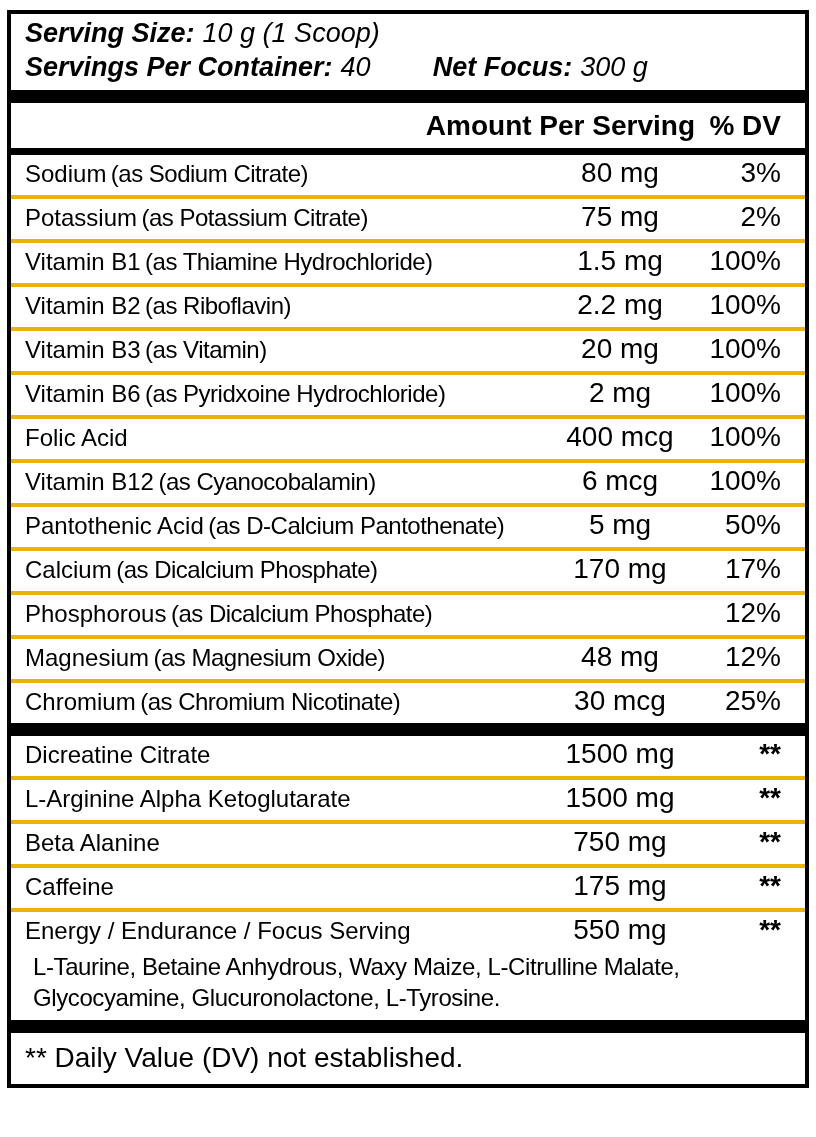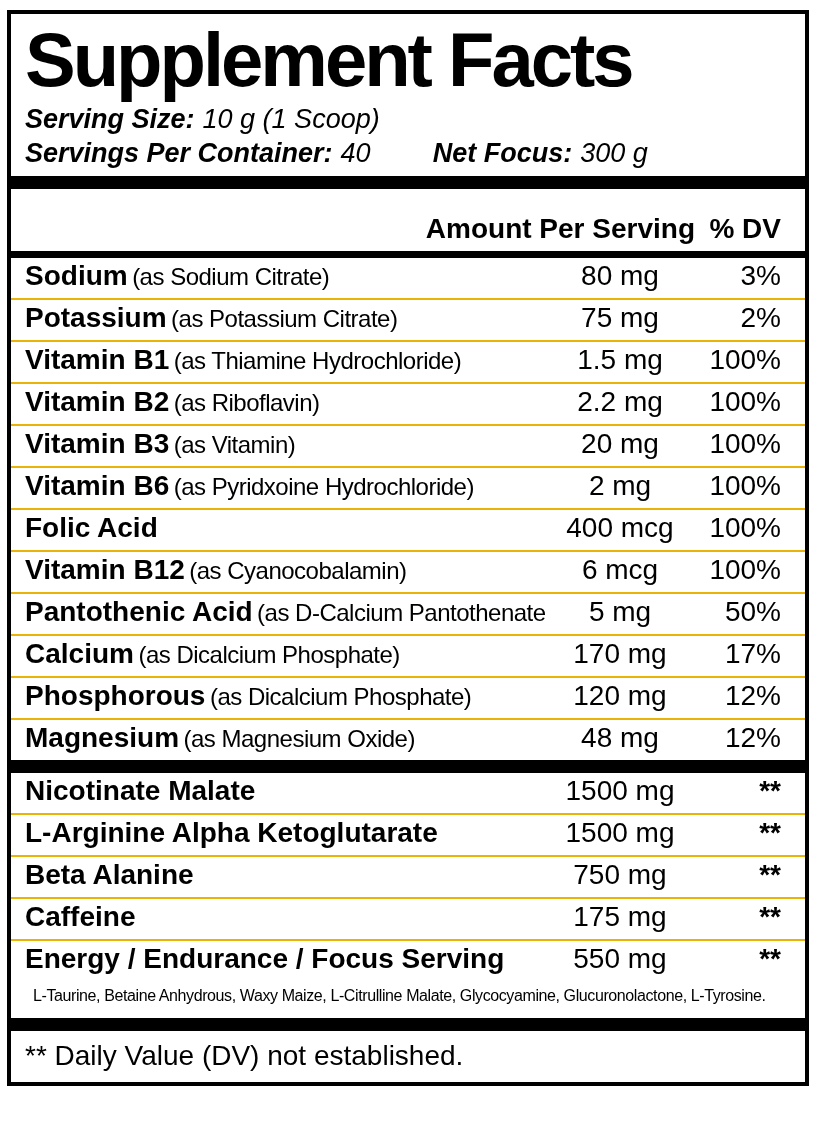--- a/index.html
+++ b/index.html
@@ -34,57 +34,56 @@
 
   .bar-thick { height: 13px; background: #000; }
   .bar-med   { height: 7px;  background: #000; }
 
   .col-header {
     display: flex;
     justify-content: flex-end;
     align-items: center;
     font-weight: bold;
     font-size: 28px;
-    padding: 24px 24px 6px 14px;
+    padding: 7px 24px 6px 14px;
   }
   .col-header .dv-head { width: 86px; text-align: right; }
 
-  .rows .rowblock + .rowblock { border-top: 2px solid #eab308; }
+  .rows .rowblock + .rowblock { border-top: 4px solid #eab308; }
   .rowblock { padding: 3px 24px 3px 14px; }
   .row {
     display: flex;
     align-items: baseline;
     line-height: 30px;
   }
   .namewrap { flex: 1; white-space: nowrap; overflow: hidden; }
-  .nm { font-weight: bold; font-size: 28px; }
+  .nm { font-weight: normal; font-size: 24px; }
   .dt { font-size: 24px; letter-spacing: -0.5px; }
   .amt { width: 150px; text-align: center; font-size: 28px; white-space: nowrap; }
   .dv  { width: 86px;  text-align: right; font-size: 28px; font-weight: bold; white-space: nowrap; }
   .dv.pct { font-weight: normal; }
   .sub {
-    font-size: 16px;
+    font-size: 24px;
     letter-spacing: -0.4px;
     line-height: 31px;
     padding: 2px 10px 4px 8px;
   }
 
   .footnote {
     font-size: 28px;
     padding: 9px 14px 10px 14px;
   }
 </style>
 </head>
 <body>
 
 <div class="page">
   <div class="panel">
     <div class="panel-inner">
 
-      <div class="title">Supplement Facts</div>
 
       <div class="serving-block">
         <div class="serving-line">
           <span class="lbl">Serving Size:</span><span>10 g (1 Scoop)</span>
         </div>
         <div class="serving-line serving-line2">
           <span>
             <span class="lbl">Servings Per Container:</span><span>40</span>
           </span>
           <span class="grp-netweight">
@@ -169,39 +168,45 @@
           <div class="rowblock">
             <div class="row">
               <span class="namewrap"><span class="nm">Calcium</span> <span class="dt">(as Dicalcium Phosphate)</span></span>
               <span class="amt">170 mg</span>
               <span class="dv pct">17%</span>
             </div>
           </div>
           <div class="rowblock">
             <div class="row">
               <span class="namewrap"><span class="nm">Phosphorous</span> <span class="dt">(as Dicalcium Phosphate)</span></span>
-              <span class="amt">120 mg</span>
               <span class="dv pct">12%</span>
             </div>
           </div>
           <div class="rowblock">
             <div class="row">
               <span class="namewrap"><span class="nm">Magnesium</span> <span class="dt">(as Magnesium Oxide)</span></span>
               <span class="amt">48 mg</span>
               <span class="dv pct">12%</span>
             </div>
           </div>
+          <div class="rowblock">
+            <div class="row">
+              <span class="namewrap"><span class="nm">Chromium</span> <span class="dt">(as Chromium Nicotinate)</span></span>
+              <span class="amt">30 mcg</span>
+              <span class="dv pct">25%</span>
+            </div>
+          </div>
         </div>
 
       <div class="bar-thick"></div>
 
       <div class="rows">
           <div class="rowblock">
             <div class="row">
-              <span class="namewrap"><span class="nm">Nicotinate Malate</span></span>
+              <span class="namewrap"><span class="nm">Dicreatine Citrate</span></span>
               <span class="amt">1500 mg</span>
               <span class="dv ">**</span>
             </div>
           </div>
           <div class="rowblock">
             <div class="row">
               <span class="namewrap"><span class="nm">L-Arginine Alpha Ketoglutarate</span></span>
               <span class="amt">1500 mg</span>
               <span class="dv ">**</span>
             </div>

